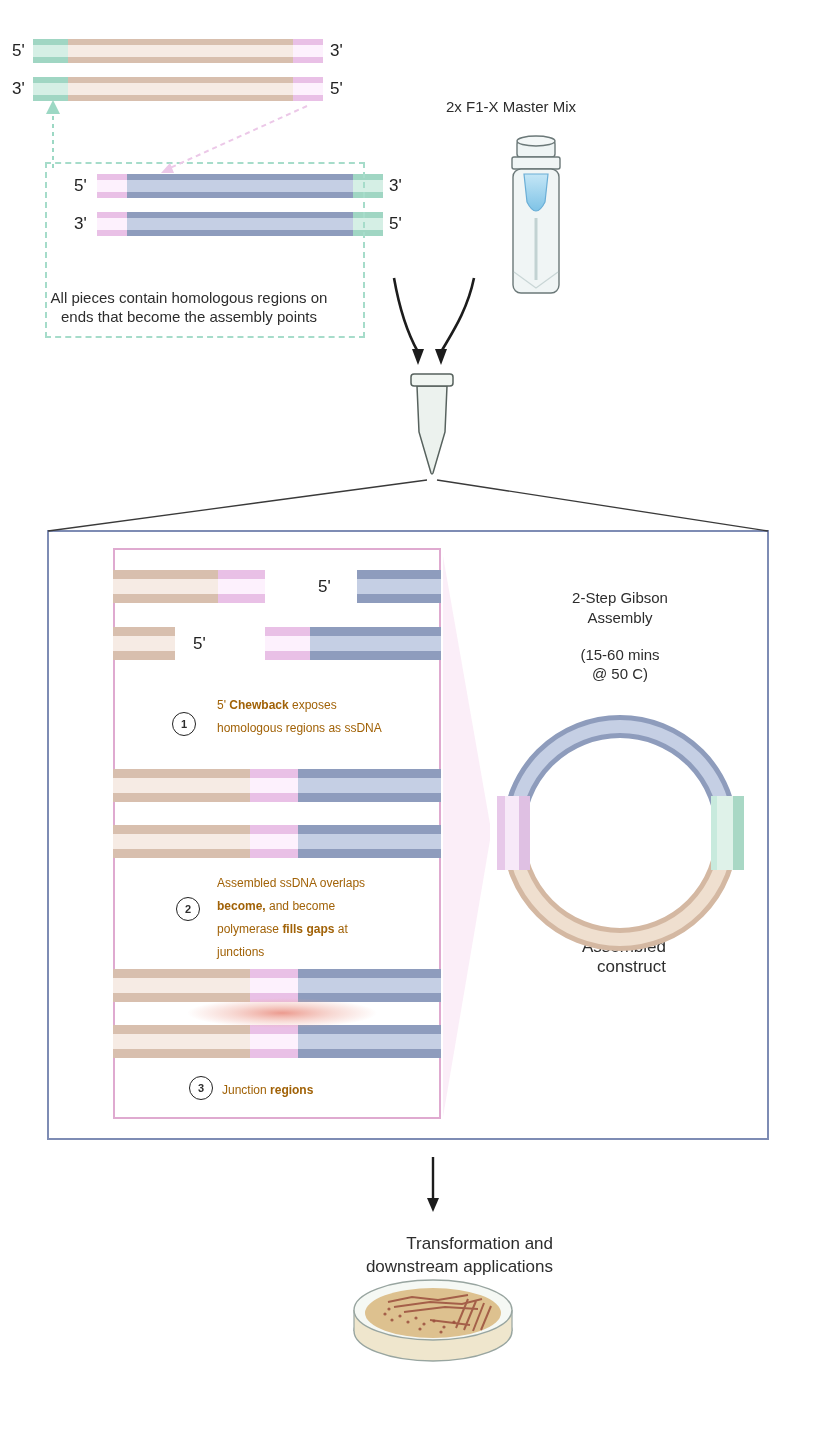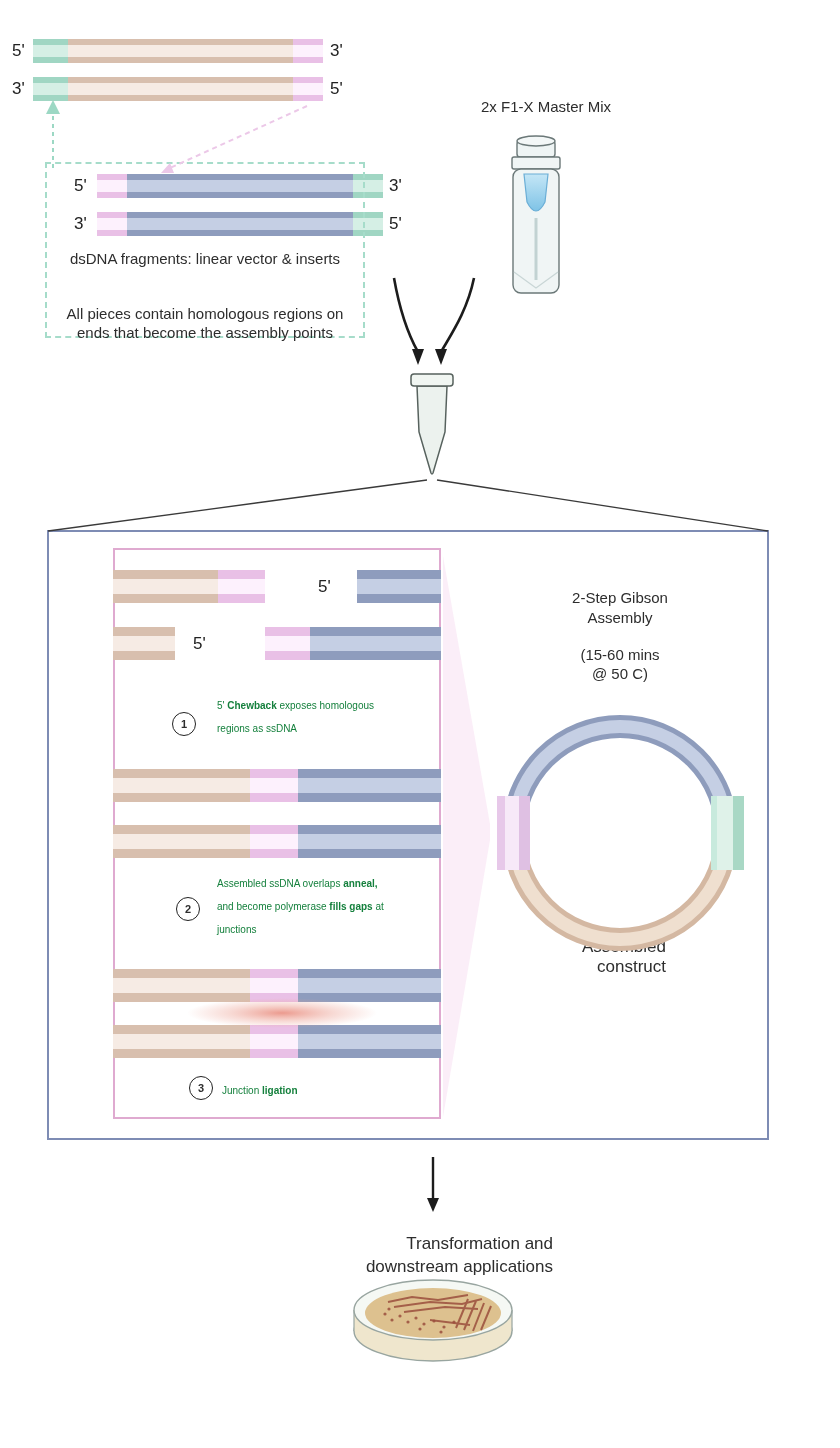--- a/index.html
+++ b/index.html
@@ -8,30 +8,30 @@
   .bar{position:absolute;display:flex;}
   .seg{height:100%;}
   .seg-tan  {background:linear-gradient(to bottom,#d8bfae 0 26%,#f6ebe4 26% 74%,#d8bfae 74%);}
   .seg-pink {background:linear-gradient(to bottom,#e9c0e6 0 26%,#fdf1fd 26% 74%,#e9c0e6 74%);}
   .seg-blue {background:linear-gradient(to bottom,#8e9cbd 0 26%,#c5cfe4 26% 74%,#8e9cbd 74%);}
   .seg-green{background:linear-gradient(to bottom,#a0d6c3 0 26%,#d5efe5 26% 74%,#a0d6c3 74%);}
   .prime{position:absolute;font-size:17px;color:#222;}
   .note-box{position:absolute;left:45px;top:162px;width:320px;height:176px;
             border:2px dashed #a6dcca;box-sizing:border-box;}
   .note-title{position:absolute;left:55px;top:250px;width:300px;text-align:center;font-size:15px;}
-  .note-body{position:absolute;left:55px;top:288px;width:300px;text-align:center;font-size:15px;line-height:19px;margin-top:16px;}
-  .mm-label{position:absolute;left:446px;top:98px;width:200px;text-align:center;font-size:15px;}
+  .note-body{position:absolute;left:39px;top:288px;width:300px;text-align:center;font-size:15px;line-height:19px;}
+  .mm-label{position:absolute;left:446px;top:98px;width:200px;font-size:15px;}
   .outer-box{position:absolute;left:47px;top:530px;width:722px;height:610px;
              border:2px solid #7e8cb4;box-sizing:border-box;background:#fff;}
   .inner-box{position:absolute;left:113px;top:548px;width:328px;height:571px;
              border:2px solid #dfaad0;box-sizing:border-box;background:#fff;}
   .step-circle{position:absolute;width:24px;height:24px;border:1.6px solid #222;border-radius:50%;
                box-sizing:border-box;display:flex;align-items:center;justify-content:center;
                font-size:11px;font-weight:bold;background:#fff;}
-  .step-text{position:absolute;font-size:10px;line-height:23px;color:#15803d;}
+  .step-text{position:absolute;font-size:12px;line-height:23px;color:#a16207;}
   .step-text b{font-weight:bold;}
   .rp-title{position:absolute;left:565px;top:588px;width:110px;text-align:center;font-size:15px;line-height:20px;}
   .rp-time{position:absolute;left:572px;top:645px;width:96px;text-align:center;font-size:15px;line-height:19px;}
   .rp-construct{position:absolute;left:574px;top:937px;width:92px;text-align:right;font-size:17px;line-height:20px;}
   .caption{position:absolute;left:313px;top:1232px;width:240px;text-align:center;font-size:17px;line-height:23px;}
   .caption span{display:block;text-align:right;}
   svg.art{position:absolute;left:0;top:0;pointer-events:none;}
 </style>
 </head>
 <body>
@@ -64,21 +64,20 @@
 
   <div class="prime" style="left:74px;top:214px;">3'</div>
   <div class="bar" style="left:97px;top:212px;width:286px;height:24px;">
     <div class="seg seg-pink" style="width:30px;"></div>
     <div class="seg seg-blue" style="width:226px;"></div>
     <div class="seg seg-green" style="width:30px;"></div>
   </div>
   <div class="prime" style="left:389px;top:214px;">5'</div>
 
   <div class="note-box"></div>
-  <div class="note-title">dsDNA fragments: linear vector &amp; inserts</div>
   <div class="note-body">All pieces contain homologous regions on ends that become the assembly points</div>
 
   <div class="mm-label">2x F1-X Master Mix</div>
 
   <div class="outer-box"></div>
   <div class="inner-box"></div>
 
   <div class="bar" style="left:113px;top:570px;width:152px;height:33px;">
     <div class="seg seg-tan" style="width:105px;"></div>
     <div class="seg seg-pink" style="width:47px;"></div>
@@ -108,37 +107,37 @@
     <div class="seg seg-blue" style="width:143px;"></div>
   </div>
   <div class="bar" style="left:113px;top:825px;width:328px;height:33px;">
     <div class="seg seg-tan" style="width:137px;"></div>
     <div class="seg seg-pink" style="width:48px;"></div>
     <div class="seg seg-blue" style="width:143px;"></div>
   </div>
 
   <div class="step-circle" style="left:176px;top:897px;">2</div>
   <div class="step-text" style="left:217px;top:872px;width:180px;">
-    <span>Assembled ssDNA overlaps </span><b>anneal,</b><span> and become polymerase </span><b>fills gaps</b><span> at junctions</span>
+    <span>Assembled ssDNA overlaps </span><b>become,</b><span> and become polymerase </span><b>fills gaps</b><span> at junctions</span>
   </div>
 
   <div class="bar" style="left:113px;top:969px;width:328px;height:33px;">
     <div class="seg seg-tan" style="width:137px;"></div>
     <div class="seg seg-pink" style="width:48px;"></div>
     <div class="seg seg-blue" style="width:143px;"></div>
   </div>
   <div class="bar" style="left:113px;top:1025px;width:328px;height:33px;">
     <div class="seg seg-tan" style="width:137px;"></div>
     <div class="seg seg-pink" style="width:48px;"></div>
     <div class="seg seg-blue" style="width:143px;"></div>
   </div>
 
   <div class="step-circle" style="left:189px;top:1076px;">3</div>
   <div class="step-text" style="left:222px;top:1079px;width:140px;">
-    <span>Junction </span><b>ligation</b>
+    <span>Junction </span><b>regions</b>
   </div>
 
   <div class="rp-title">2-Step Gibson Assembly</div>
   <div class="rp-time">(15-60 mins @ 50 C)</div>
   <div class="rp-construct">Assembled construct</div>
 
   <div class="caption">
     <span>Transformation and</span>
     <span>downstream applications</span>
   </div>

